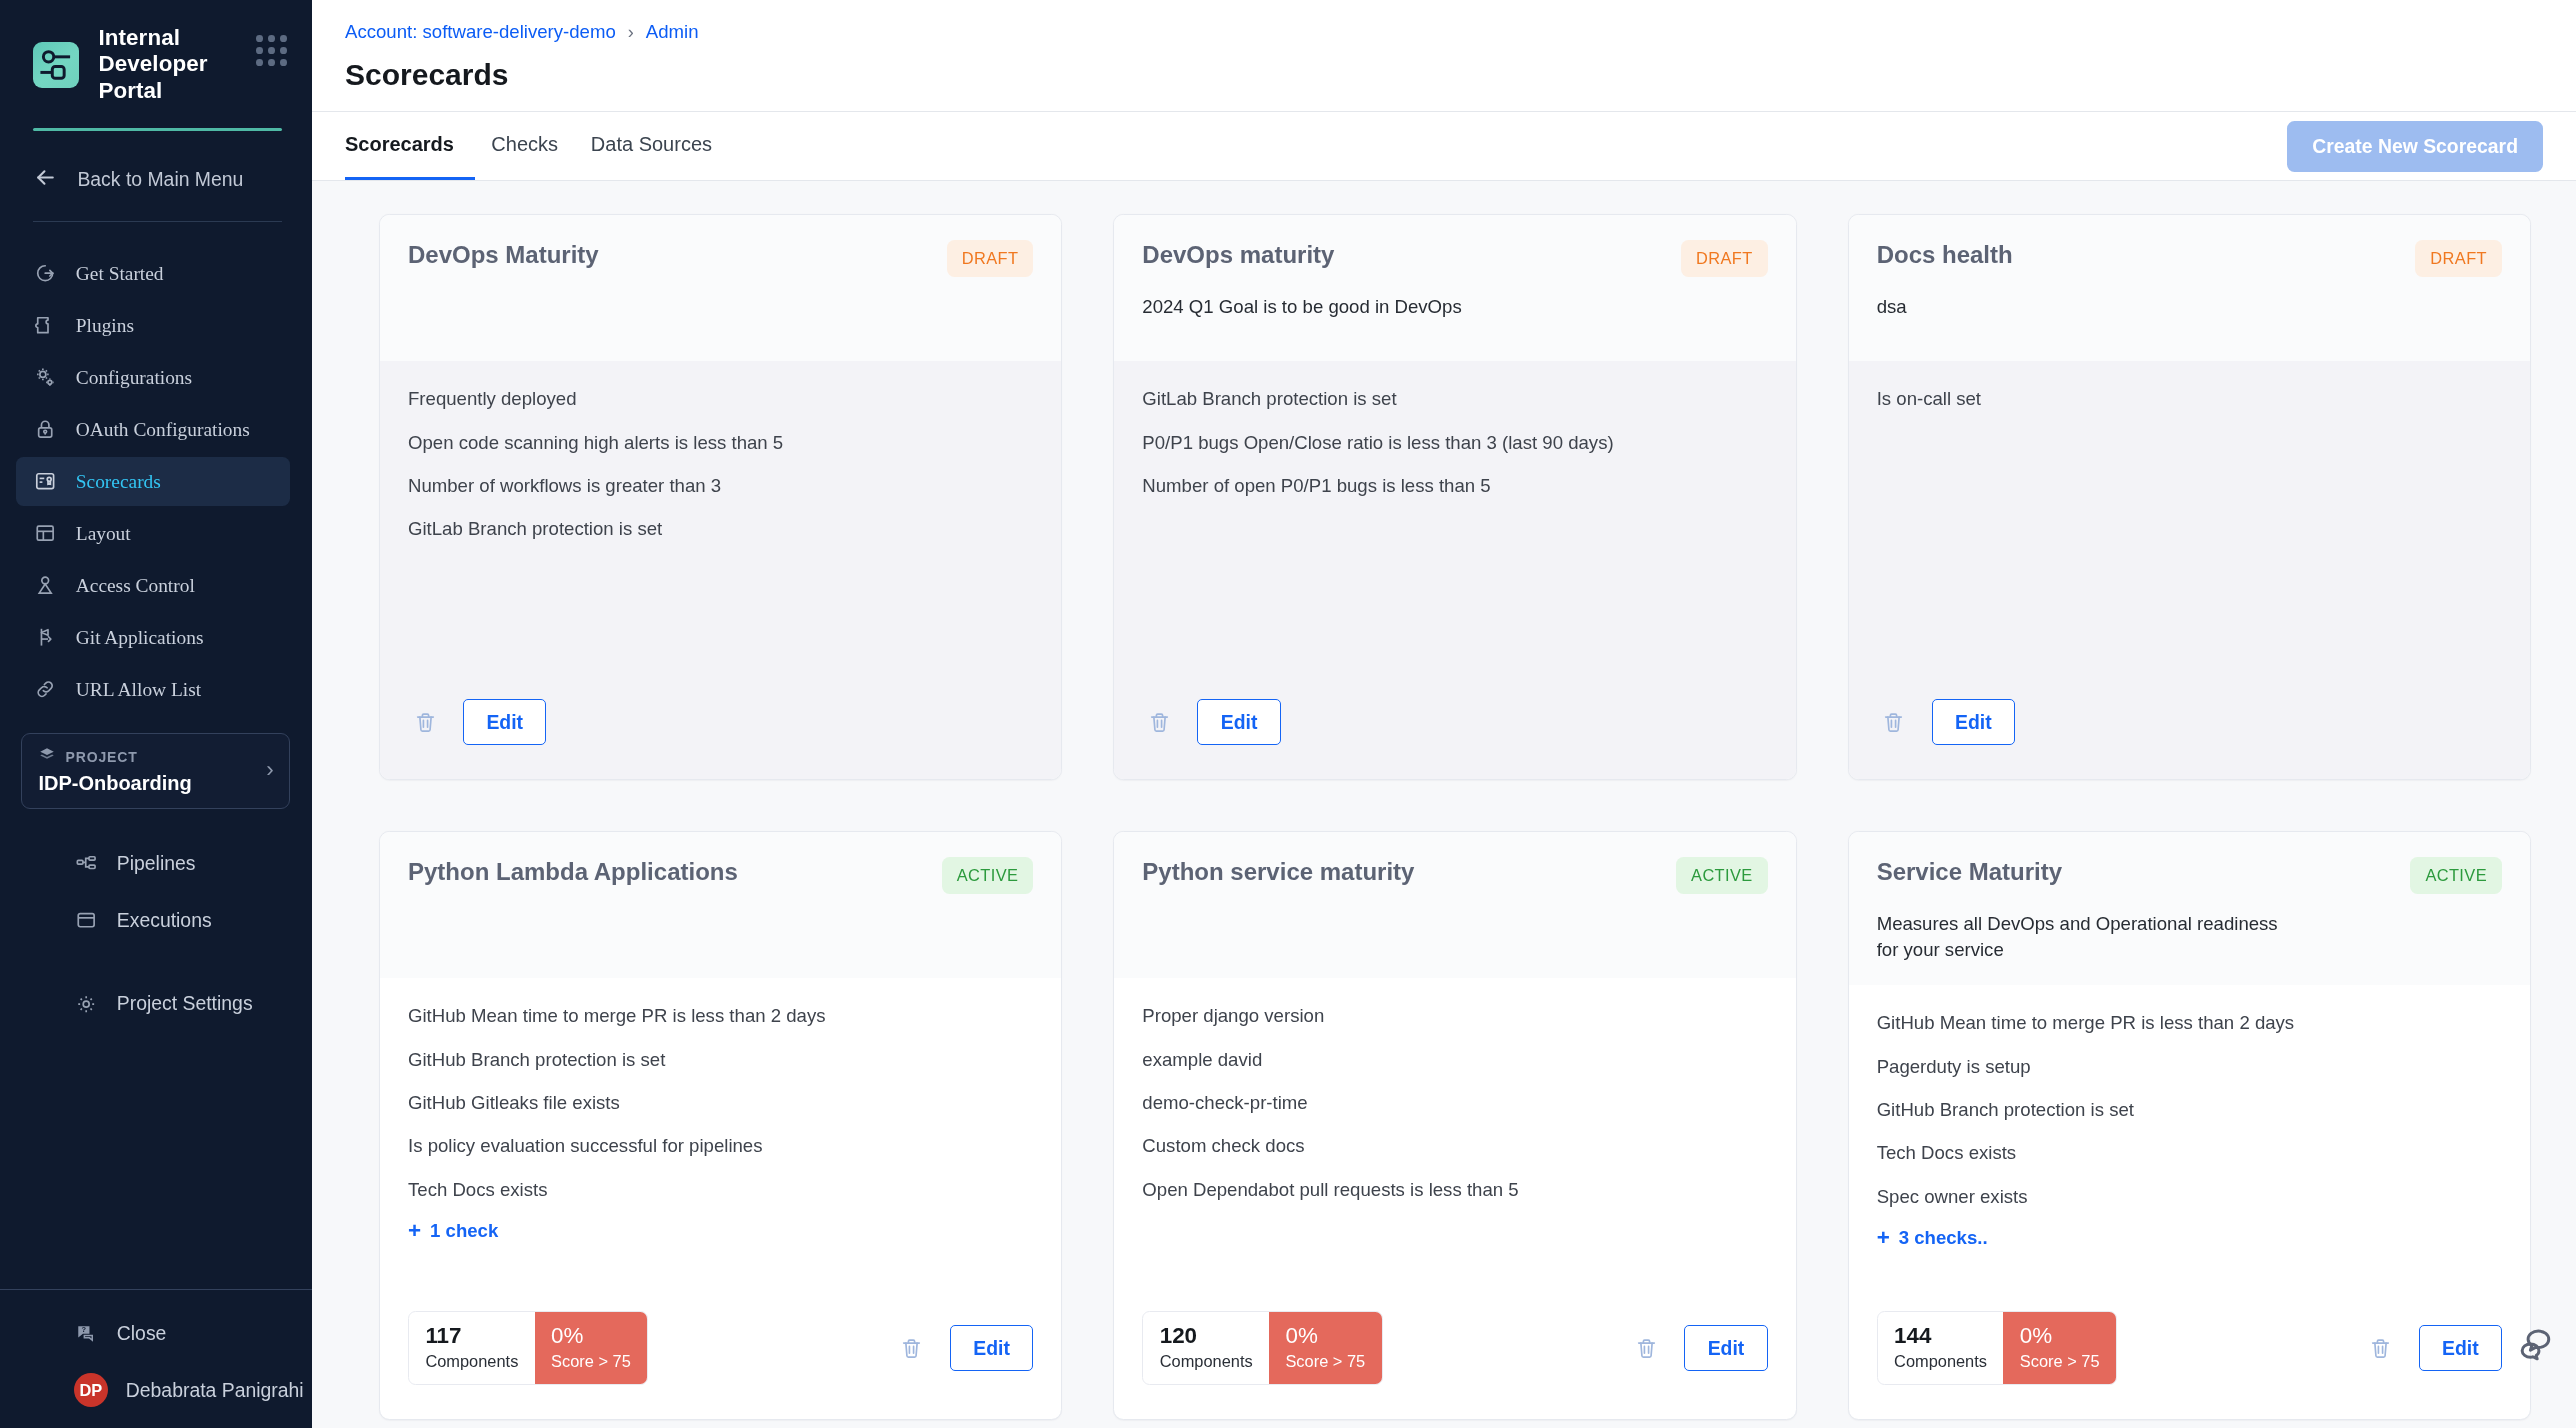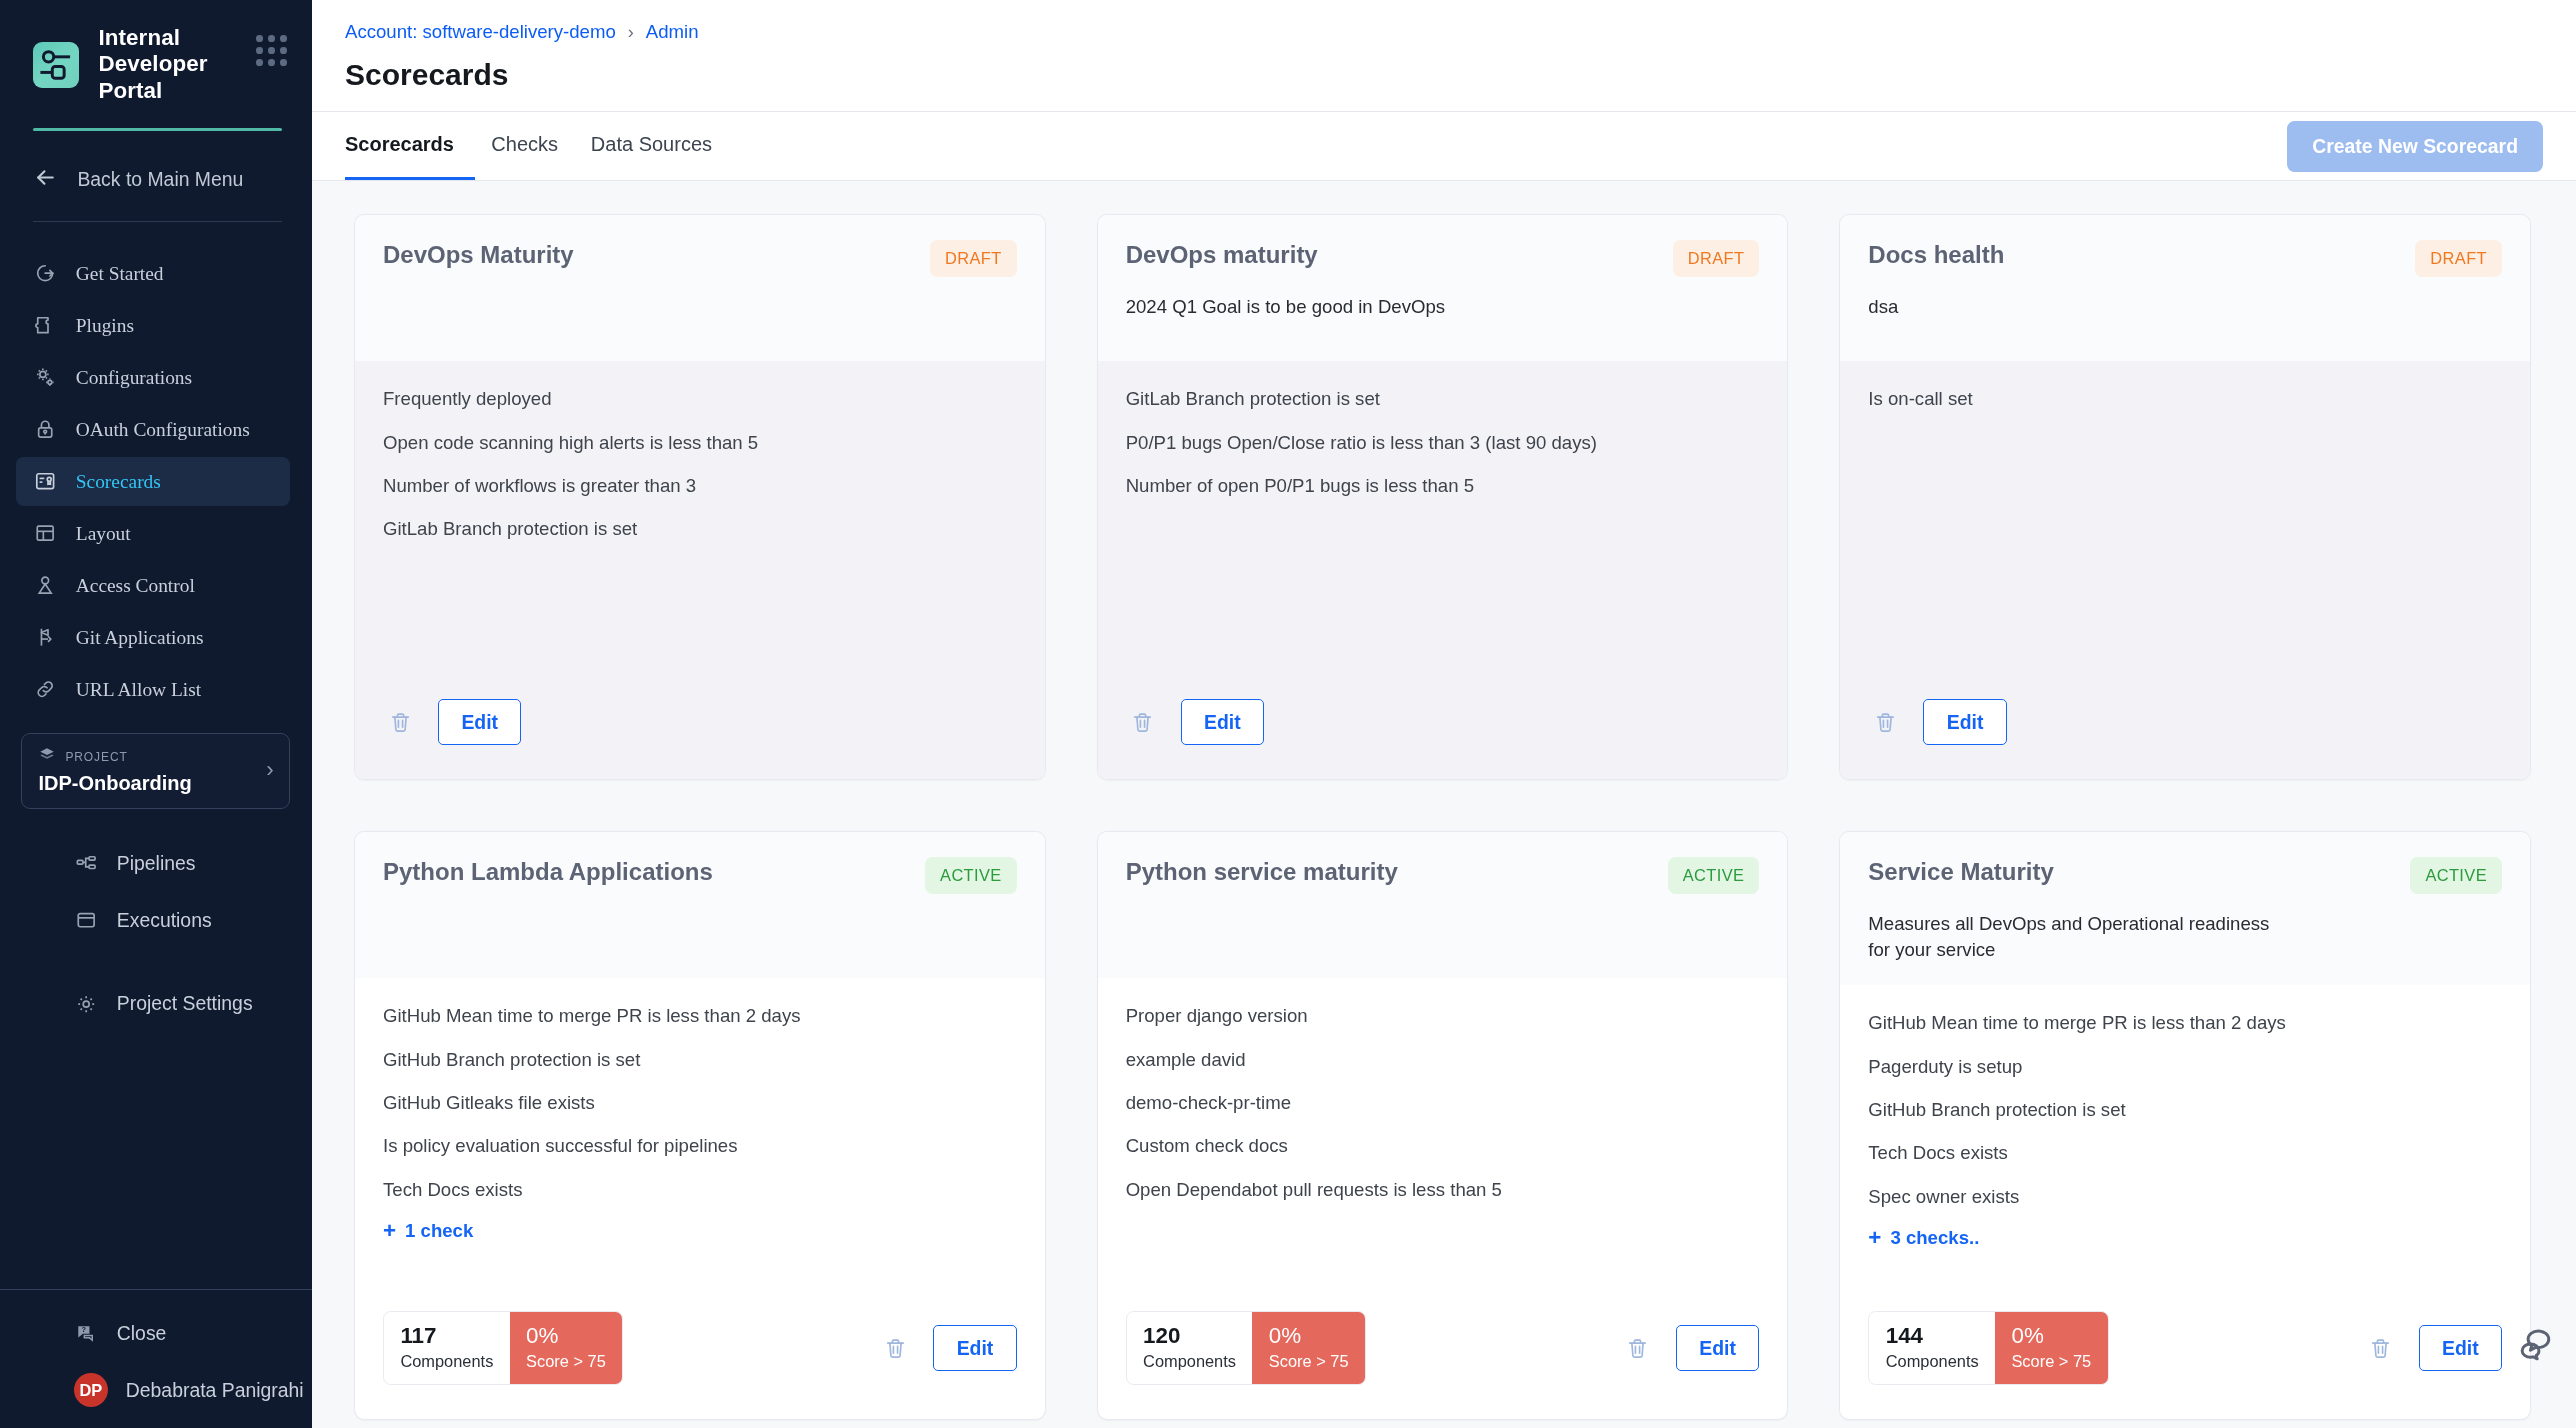--- a/index.html
+++ b/index.html
@@ -68,21 +68,21 @@
   .project-box {
     margin: 19.4px 22.4px 0 21px;
     border: 0.7px solid #33415c; border-radius: 9px;
     background: #121d33;
     padding: 12px 15px 13.4px 16.4px;
     display: flex; align-items: center; cursor: pointer;
   }
   .project-box .pb-text { flex: 1; }
   .project-kicker { display: flex; align-items: center; gap: 9px; }
   .project-kicker .k {
-    color: #8e99ad; font-size: 12px; font-weight: normal; letter-spacing: 0.9px;
+    color: #8e99ad; font-size: 14px; font-weight: bold; letter-spacing: 0.9px;
   }
   .project-name { color: #ffffff; font-size: 20px; font-weight: bold; margin-top: 4.5px; }
   .chev { color: #8e99ad; font-size: 22.4px; line-height: 1; }
 
   .sb-spacer { flex: 1; }
   .sb-bottom-div { height: 0.7px; background: #33415c; margin: 0 0 0 0; }
   .bottom-nav { padding: 19.4px 22.4px 13.4px 16.4px; display: flex; flex-direction: column; gap: 7.5px; margin-left: 41px; }
   .avatar {
     width: 34px; height: 34px; border-radius: 50%;
     background: #c9342a; color: #fff; font-size: 16.4px; font-weight: bold;
@@ -110,21 +110,21 @@
   .tab:first-child { padding-left: 0; padding-right: 21px; }
   .tab.active { color: #15191e; font-weight: bold; border-bottom-color: #1464f5; }
   .create-btn {
     margin-left: auto;
     background: #9dbcf0; color: #ffffff; border: none;
     font-size: 19.4px; font-weight: bold;
     padding: 0 25px; height: 51px; border-radius: 7.5px;
     cursor: pointer; font-family: inherit;
   }
 
-  .content { flex: 1; overflow: hidden; padding: 33px 45px 0 42px; position: relative; }
+  .content { flex: 1; overflow: hidden; padding: 33px 45px 0 67px; position: relative; }
   .card-grid {
     display: grid; grid-template-columns: repeat(3, 1fr);
     gap: 51px 51px;
   }
 
   .card {
     background: #ffffff;
     border: 0.7px solid #e6e9ef; border-radius: 10.4px;
     display: flex; flex-direction: column;
     overflow: hidden;

